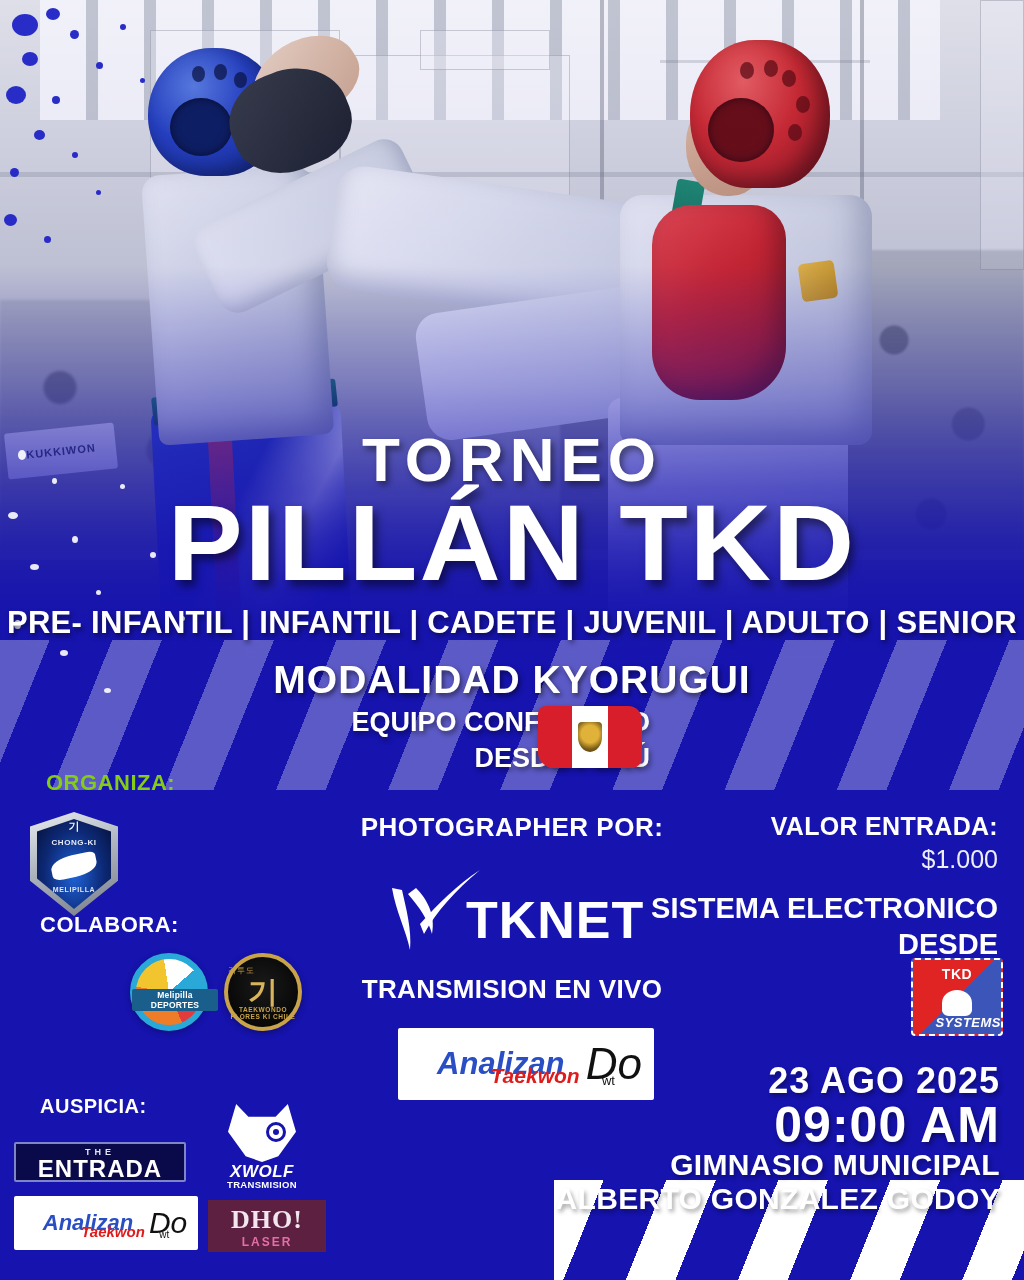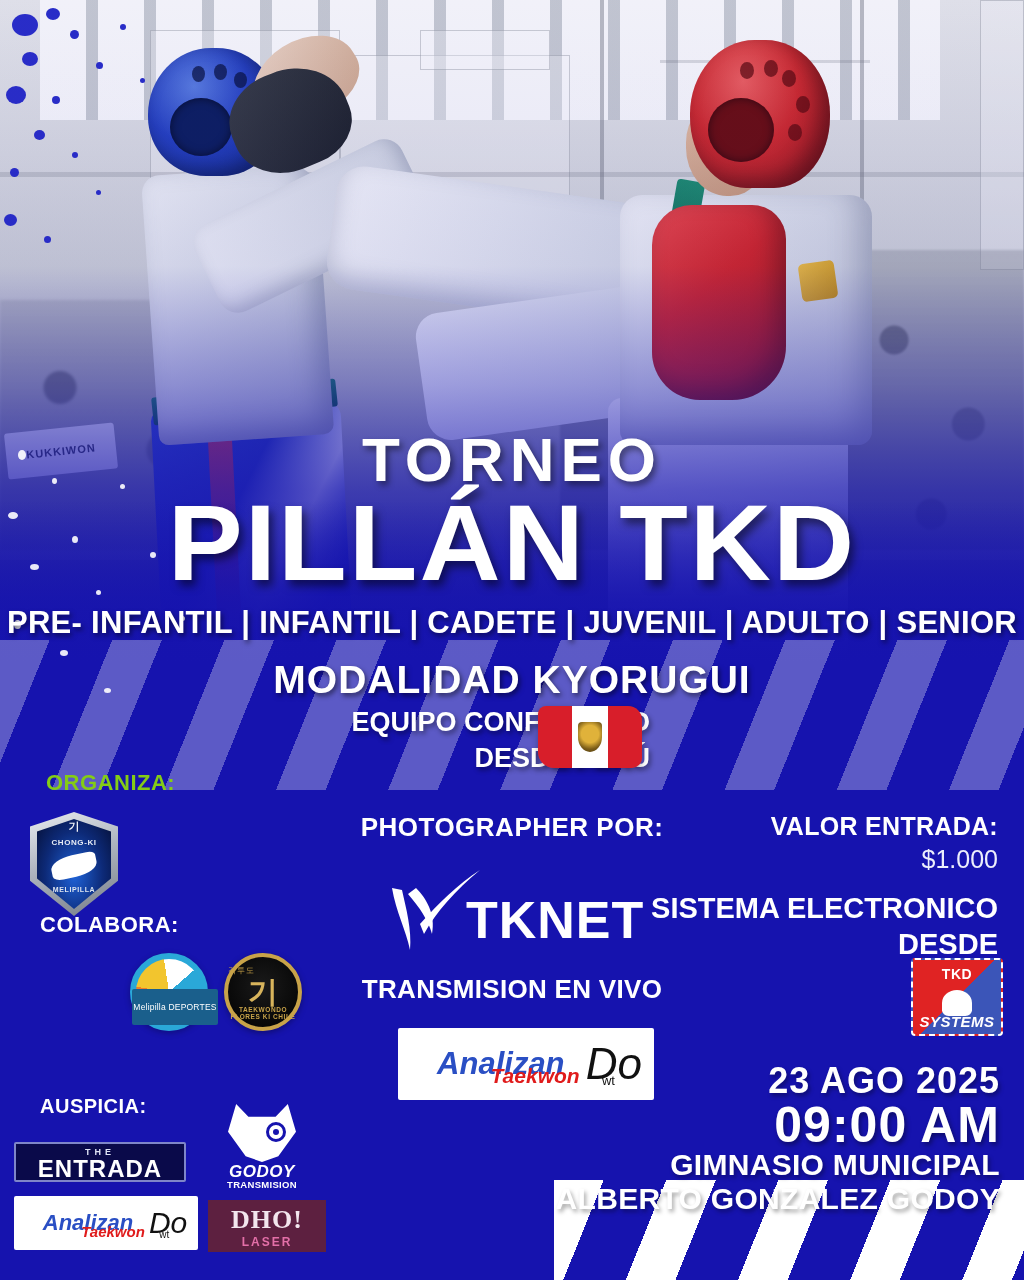--- a/index.html
+++ b/index.html
@@ -377,22 +377,22 @@
   .deportes {
     position:absolute; left:130px; top:953px; width:78px; height:78px;
     border-radius:50%;
     background:conic-gradient(from 200deg,#ef7d28 0 22%, #f2c52e 22% 42%, #ffffff 42% 58%, #2aa8d8 58% 76%, #e23b3b 76% 88%, #ef7d28 88% 100%);
     border:6px solid #2aa8d8;
     box-shadow:0 2px 6px rgba(0,0,0,.28);
   }
   .deportes-lbl {
     position:absolute; left:-4px; top:30px; width:86px;
     background:#1a5f8c; color:#fff;
-    font-size:8.5px; font-weight:normal; text-align:center;
-    padding:13px 0; letter-spacing:.2px;
+    font-size:8.5px; font-weight:bold; text-align:center;
+    padding:1px 0; letter-spacing:.2px;
     border-radius:2px;
   }
 
   
   .floreski {
     position:absolute; left:224px; top:953px; width:78px; height:78px;
     border-radius:50%;
     background:radial-gradient(circle at 50% 42%, #1a1a1a 0%, #0a0a0a 62%, #000 100%);
     border:4px solid #c8a349;
     box-shadow:0 2px 6px rgba(0,0,0,.35);
@@ -493,22 +493,22 @@
   }
   .tkdsys {
     position:absolute; left:911px; top:958px; width:92px; height:78px;
     border:2px dashed #ffffff;
     background:linear-gradient(135deg,#e02323 0 50%, #3b55b8 50% 100%);
     border-radius:4px;
     overflow:hidden;
   }
   .tkdsys-t1 { position:absolute; left:0; top:6px; width:100%; text-align:center;
     color:#fff; font-size:14px; font-weight:bold; letter-spacing:.5px; }
-  .tkdsys-t2 { position:absolute; left:0; bottom:4px; width:100%; text-align:center;
-    color:#fff; font-size:15px; font-weight:bold; font-style:italic; letter-spacing:.5px; }
+  .tkdsys-t2 { position:absolute; left:0; bottom:4px; width:100%; text-align:right;
+    color:#fff; font-size:13px; font-weight:bold; font-style:italic; letter-spacing:.5px; }
   .tkdsys-hel {
     position:absolute; left:50%; top:30px; transform:translateX(-50%);
     width:30px; height:26px; background:#fff;
     border-radius:50% 50% 22% 22%;
   }
 
   .date-line {
     position:absolute; right:24px; top:1060px;
     color:#fff; font-size:36px; font-weight:bold; letter-spacing:1px;
     text-shadow:2px 3px 4px rgba(0,0,0,.35);
@@ -665,21 +665,21 @@
   <div class="lbl-auspicia">AUSPICIA:</div>
 
   <div class="sponsor-box sabonim">
     <div class="sabonim-the">THE</div>
     <div class="sabonim-main">ENTRADA</div>
   </div>
 
   <div class="xwolf">
     <div class="wolf-head"></div>
     <div class="wolf-eye"></div>
-    <div class="xwolf-t1">GODOY</div>
+    <div class="xwolf-t1">XWOLF</div>
     <div class="xwolf-t2">TRANSMISION</div>
   </div>
 
   <div class="sponsor-box analizan-box">
     <span style="font-size:22px;" class="an-a">Analizan</span>
     <span style="font-size:15px;margin-left:-52px;margin-top:16px;" class="an-t">Taekwon</span>
     <span style="font-size:30px;margin-left:4px;" class="an-do">Do</span>
     <span style="font-size:10px;margin-left:-28px;margin-top:22px;color:#111;">wt</span>
   </div>
 

